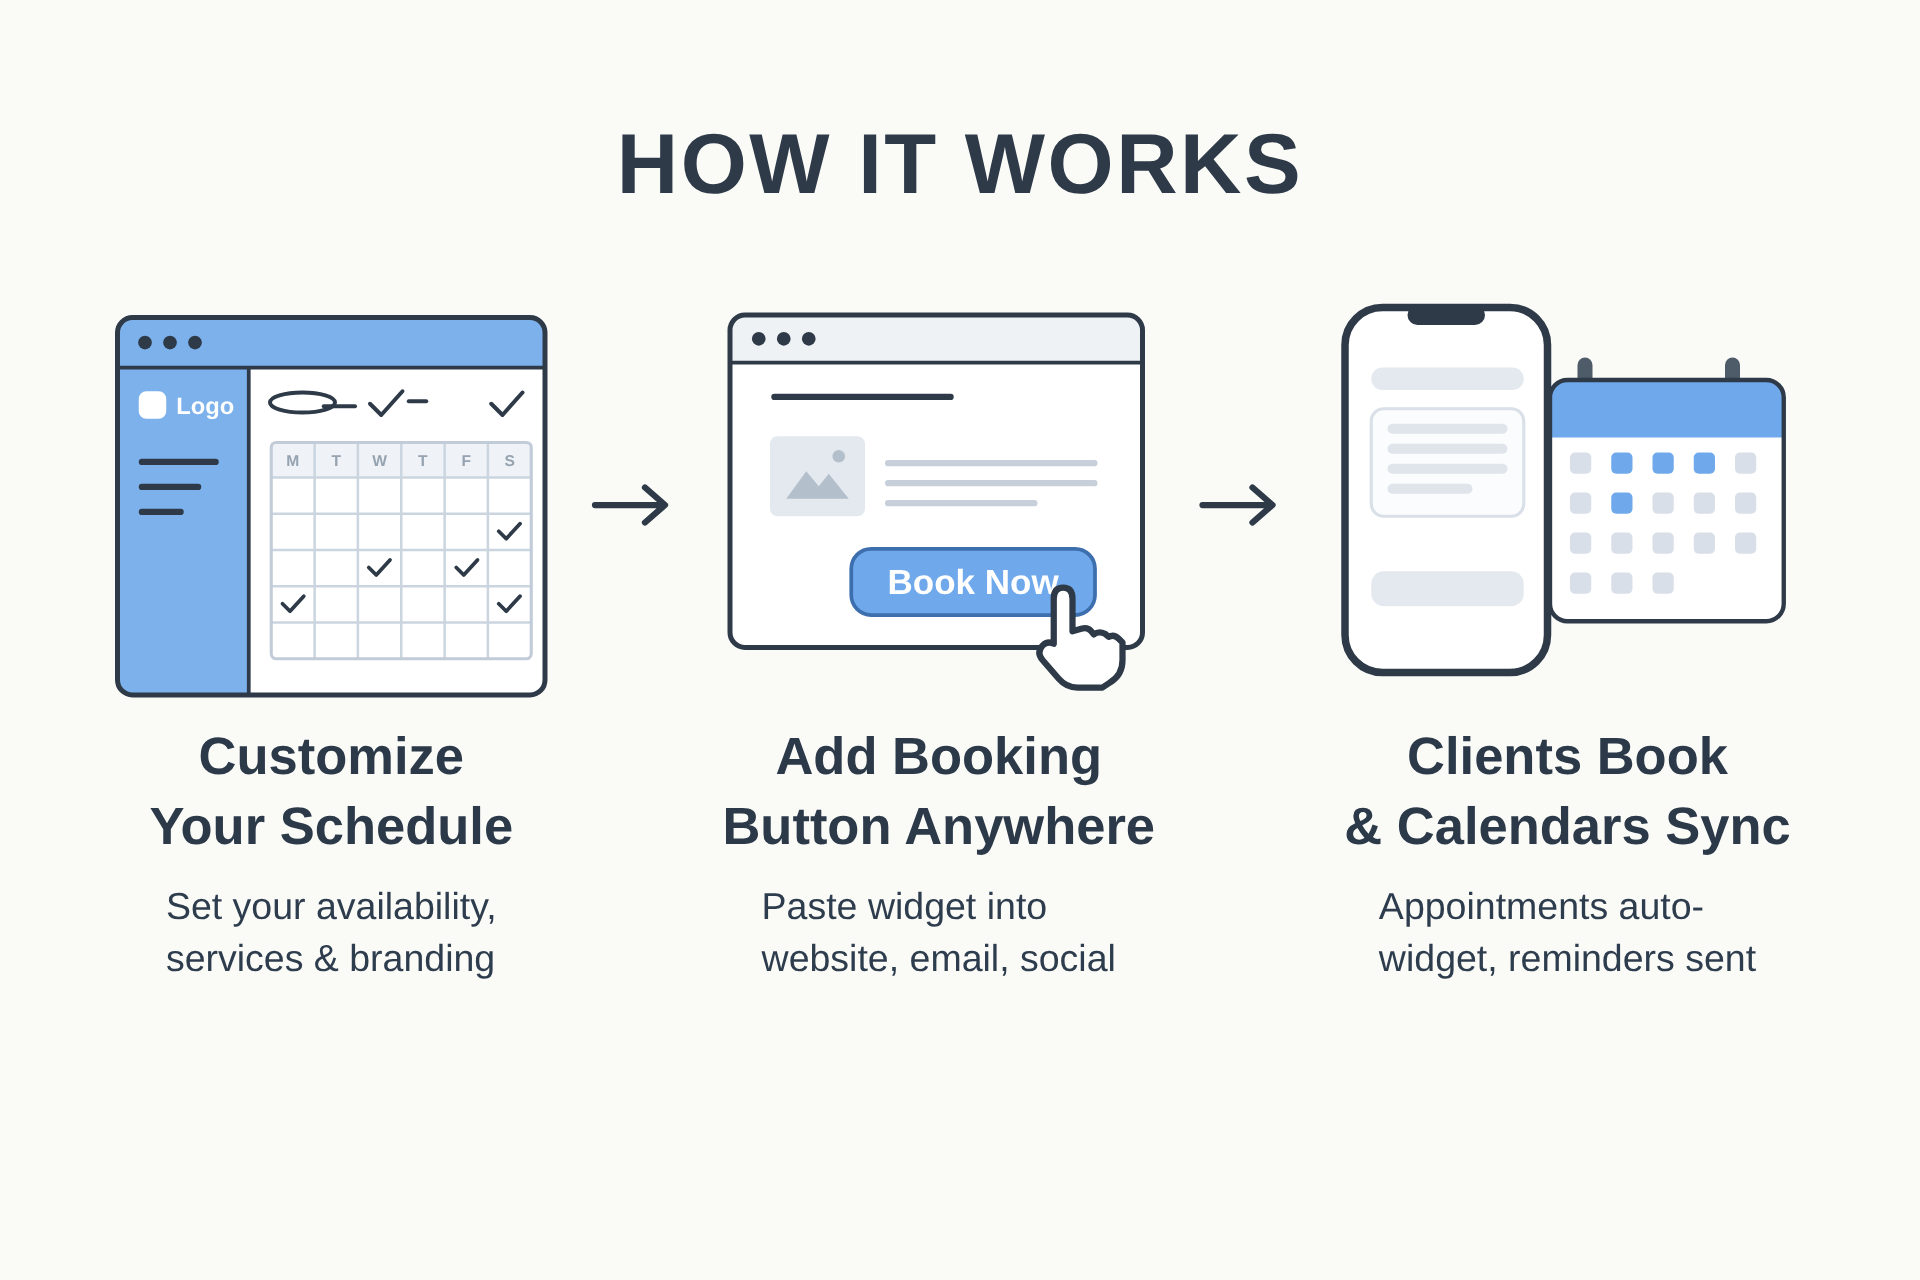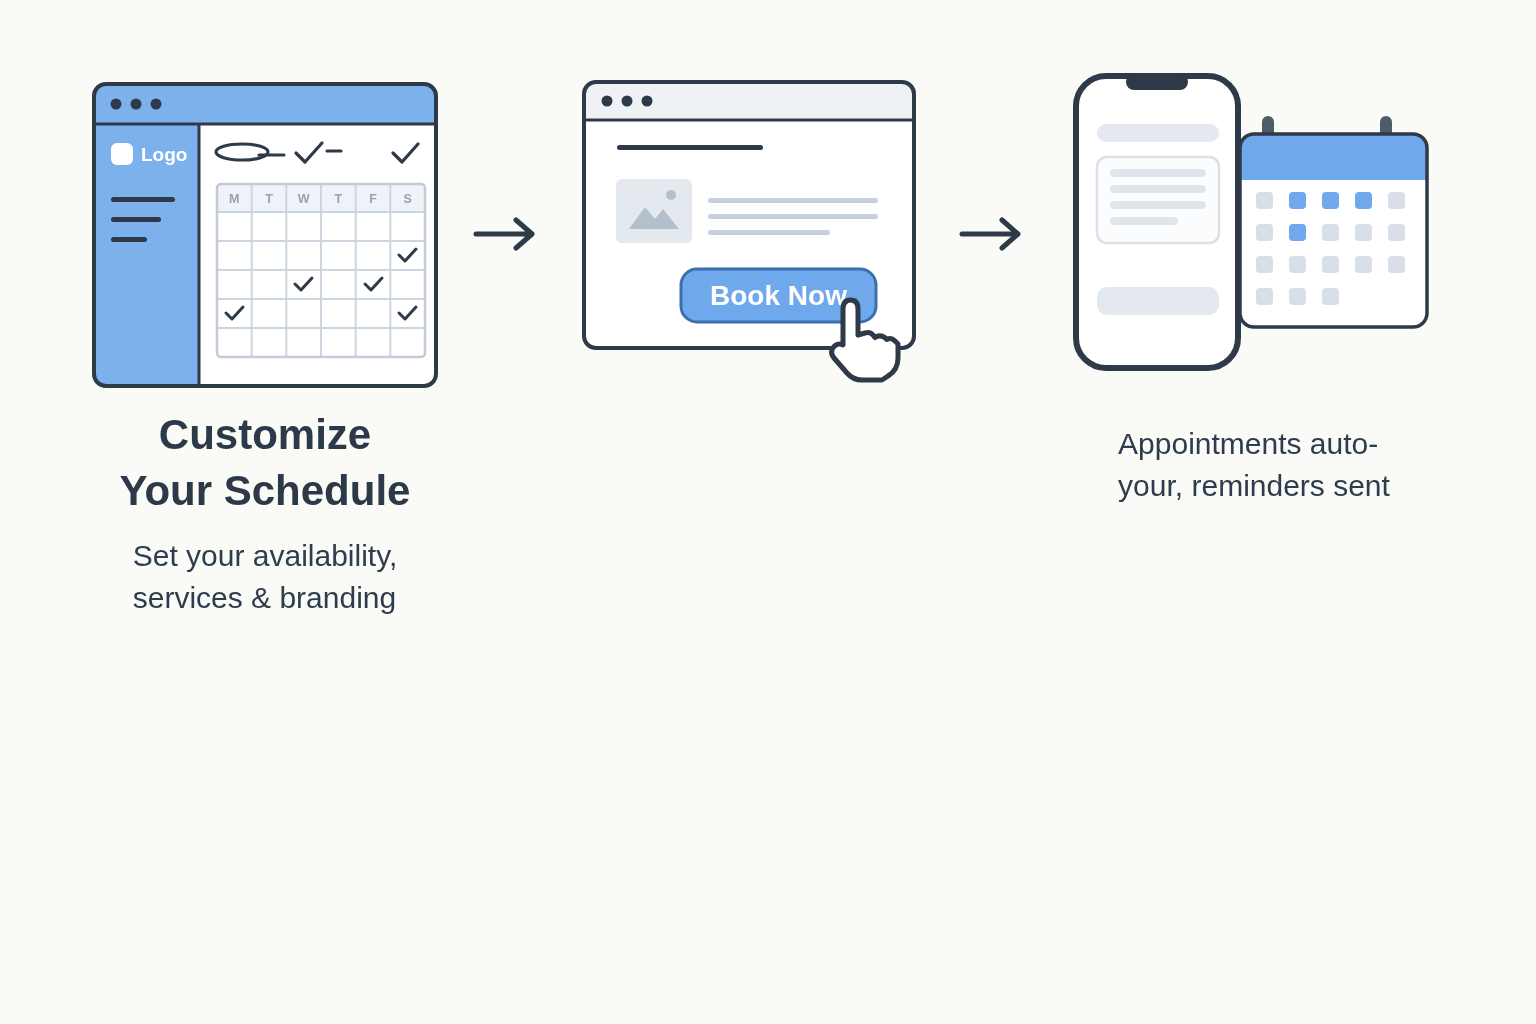--- a/index.html
+++ b/index.html
@@ -65,20 +65,21 @@
   svg text { font-family:"Liberation Sans", sans-serif; }
   .logo-text { font-size:19px; font-weight:700; fill:#ffffff; }
   .day-letter { font-size:12.5px; font-weight:700; fill:#96A3B1; text-anchor:middle; }
   .booknow-text { font-size:28px; font-weight:600; fill:#ffffff; text-anchor:middle; }
 </style>
 </head>
 <body>
 
 <div class="page">
 
+  <h1 class="page-title">HOW IT WORKS</h1>
 
   <div class="steps">
 
     <div class="step">
       <div class="illus">
         <svg width="348" height="308" viewBox="0 0 348 308">
           <defs>
             <clipPath id="winclip1">
                 <rect x="3" y="3" width="342" height="302" rx="12"></rect>
               </clipPath>
@@ -177,20 +178,24 @@
             <rect x="127" y="151" width="122" height="5" rx="2.5"></rect>
           </g>
           <g>
             <rect x="100" y="190" width="195" height="53" rx="16" fill="#6FA9EC" stroke="#3D6FAE" stroke-width="3"></rect>
             <text x="197.5" y="226" class="booknow-text">Book Now</text>
           </g>
           <rect x="3" y="3" width="330" height="266" rx="12" fill="none" stroke="#2E3A48" stroke-width="4"></rect>
           <path d="M262 266 L262 230 Q262 221 269.5 221 Q277 221 277 230 L277 256 L284 254 Q289 252.5 292 256 L294 258.5 Q298 255.5 303 258 L306 260.5 Q310 258 314 262 L317 265 L317 279 Q317 291 307 297 L301 301 L281 301 Q272 301 266 294 L253 279 Q248 273 253 267.5 Q257 263.5 262 266 Z" fill="#ffffff" stroke="#2E3A48" stroke-width="5" stroke-linejoin="round"></path>
         </svg>
       </div>
+      <div class="step-heading">Add Booking
+Button Anywhere</div>
+      <div class="step-subtext">Paste widget into
+website, email, social</div>
     </div>
 
     <div class="arrow">
       <svg width="72" height="44" viewBox="0 0 72 44">
         <path d="M4 22 H58 M44 8 L60 22 L44 36" stroke="#2E3A48" stroke-width="5" fill="none" stroke-linecap="round" stroke-linejoin="round"></path>
       </svg>
     </div>
 
     <div class="step wide">
       <div class="illus">
@@ -243,18 +248,20 @@
               <rect x="27" y="87" width="122" height="86" rx="10" fill="#FBFCFD" stroke="#D9E0E8" stroke-width="2.5"></rect>
               <rect x="40" y="99" width="96" height="8" rx="4" fill="#DFE5EB"></rect>
               <rect x="40" y="115" width="96" height="8" rx="4" fill="#DFE5EB"></rect>
               <rect x="40" y="131" width="96" height="8" rx="4" fill="#DFE5EB"></rect>
               <rect x="40" y="147" width="68" height="8" rx="4" fill="#DFE5EB"></rect>
             </g>
             <rect x="27" y="217" width="122" height="28" rx="10" fill="#E4E9EF"></rect>
           </g>
         </svg>
       </div>
+      <div class="step-heading">Clients Book
+&amp; Calendars Sync</div>
       <div class="step-subtext">Appointments auto-
-your, reminders sent</div>
+widget, reminders sent</div>
     </div>
 
   </div>
 </div>
 
 </body></html>

